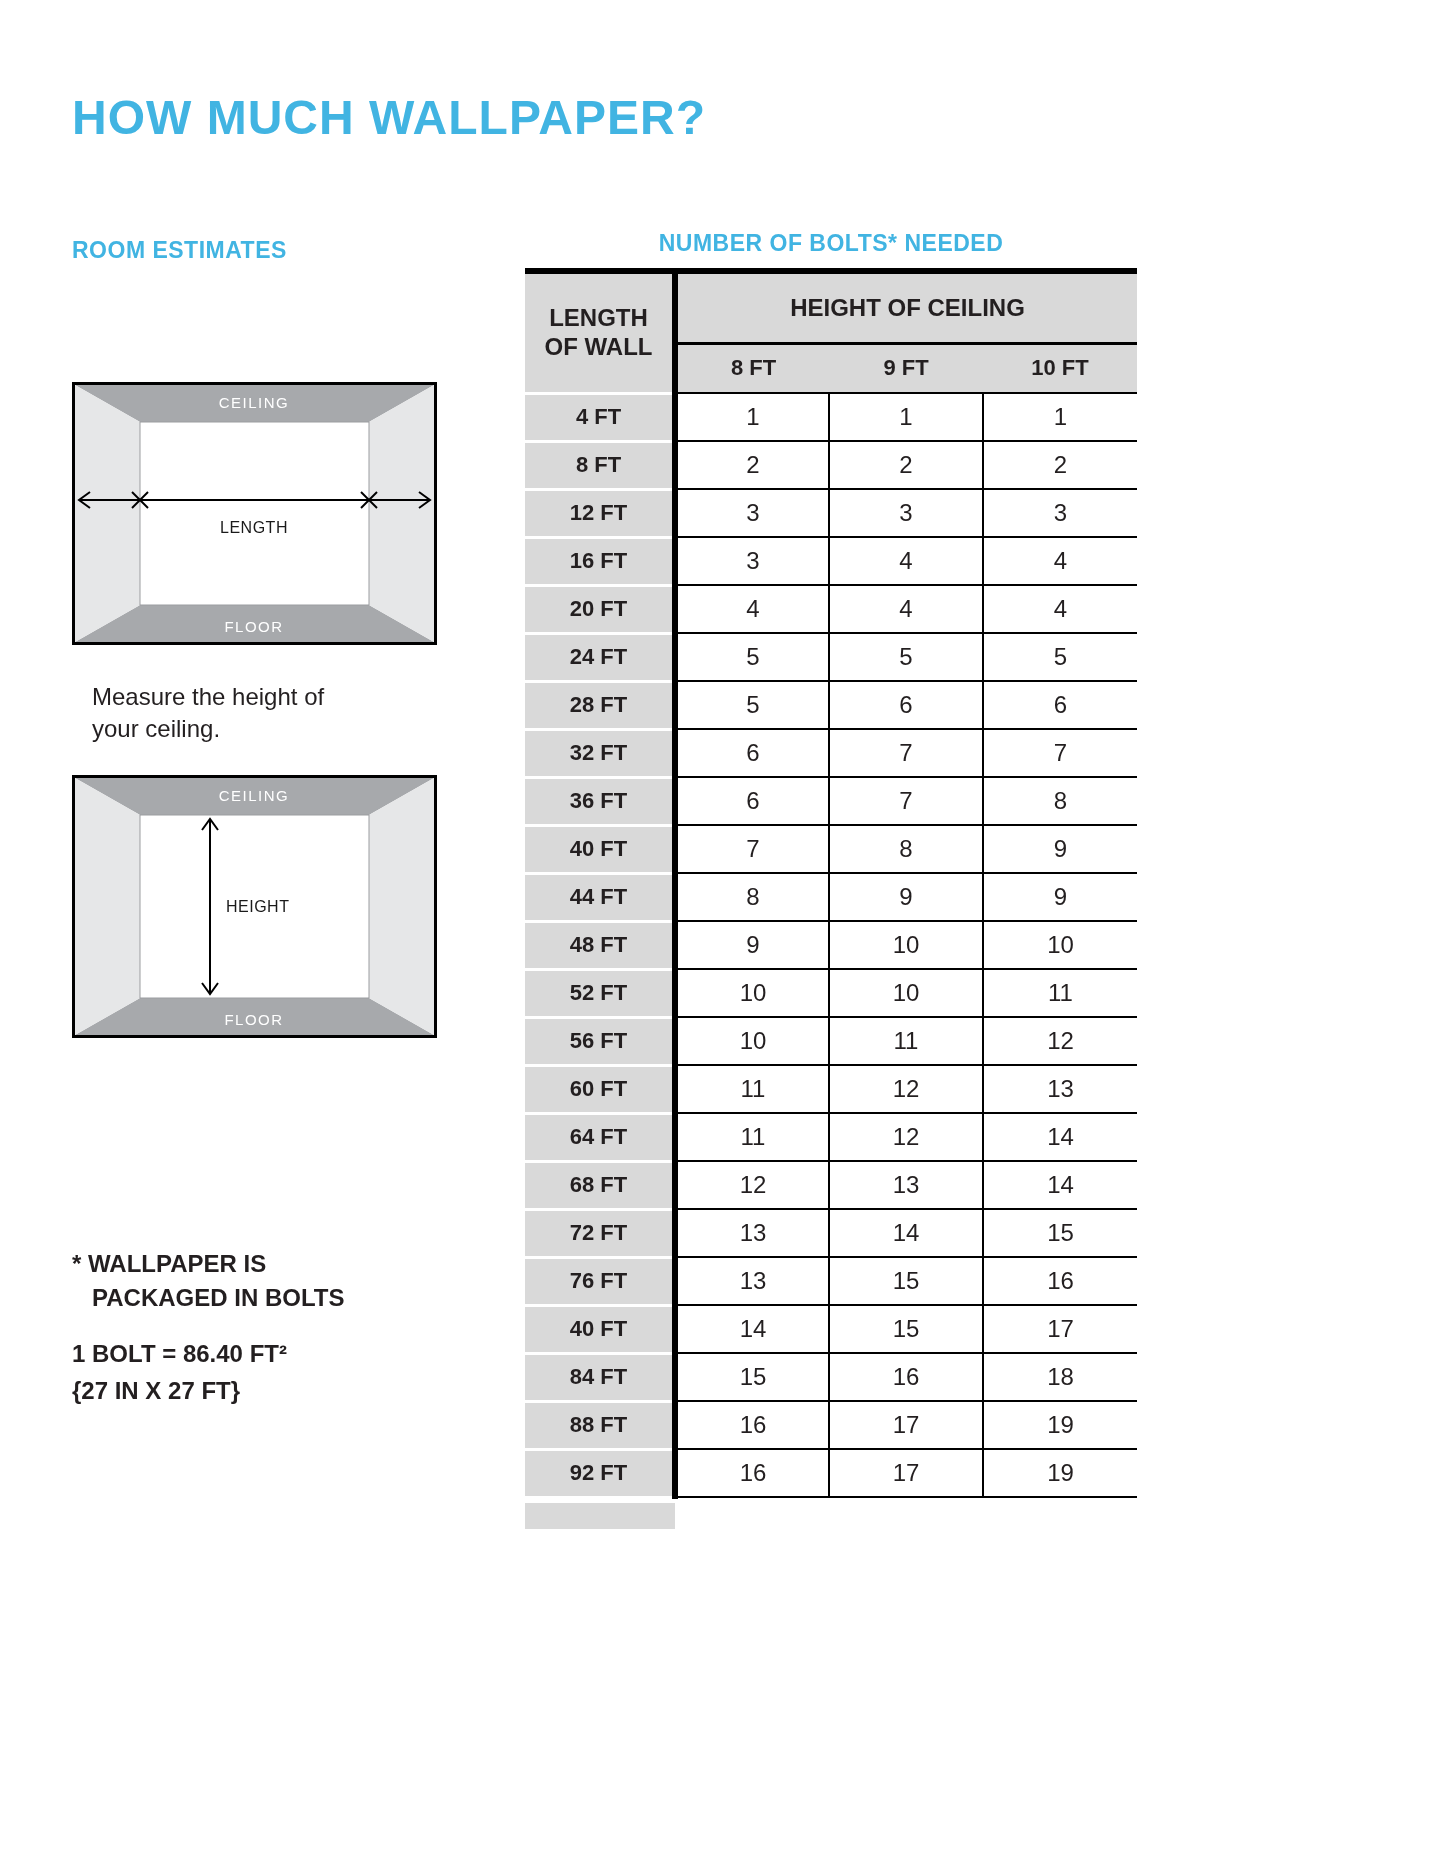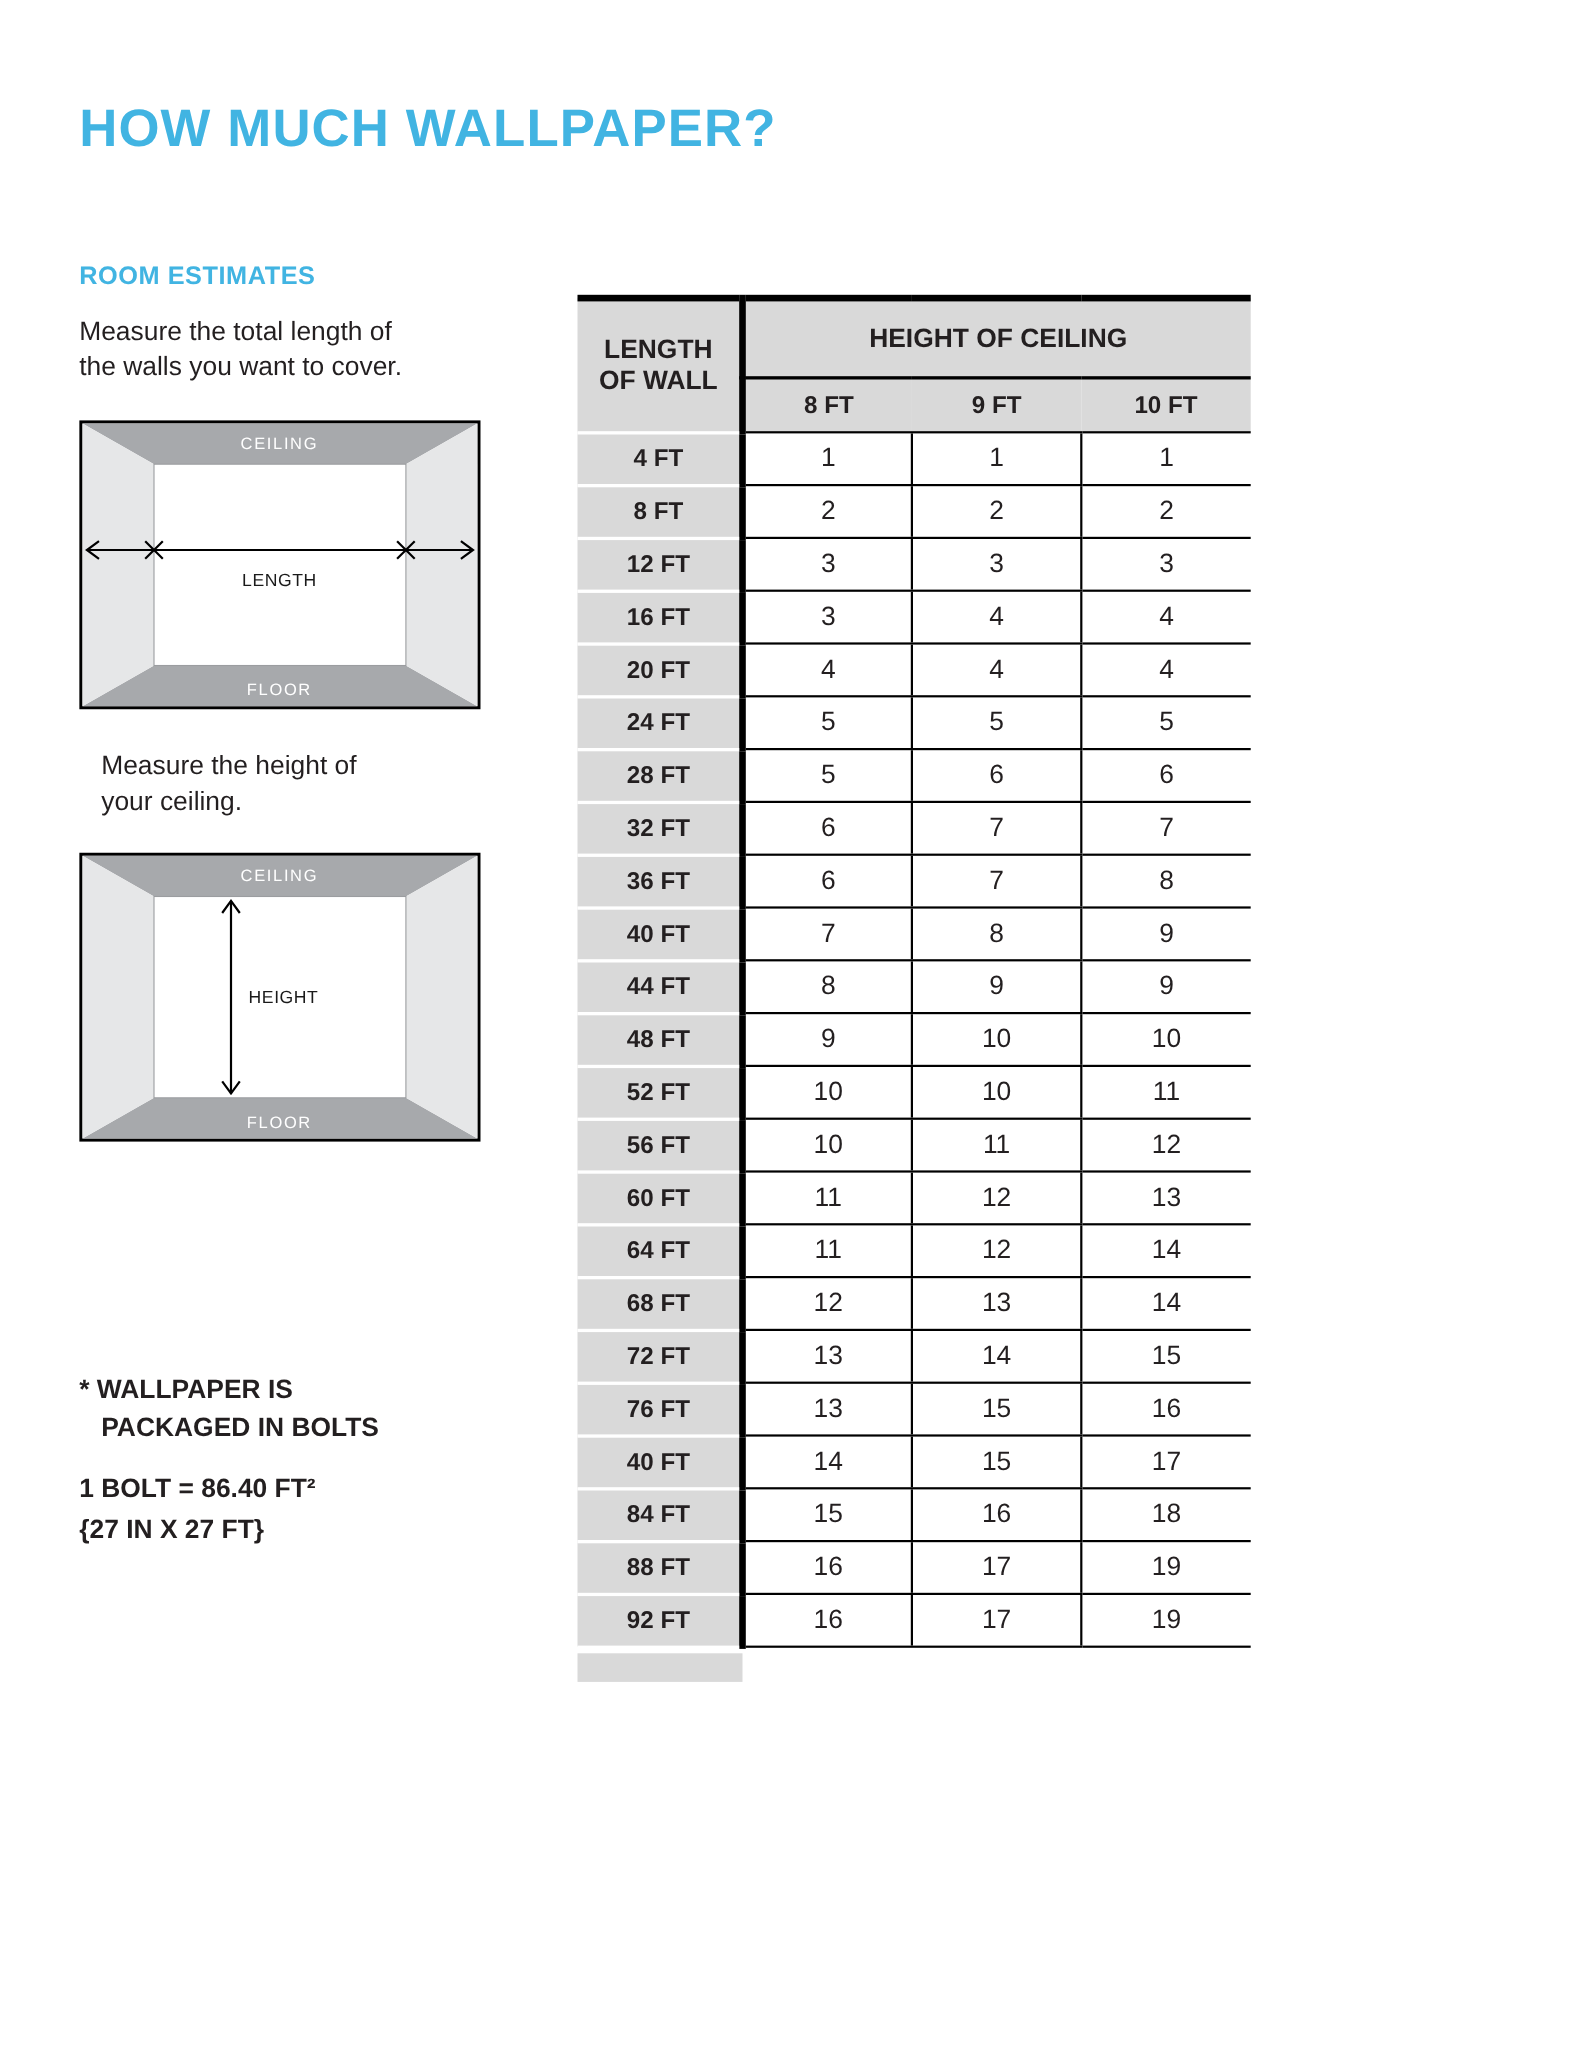--- a/index.html
+++ b/index.html
@@ -44,23 +44,22 @@
   .gray-stub{position:absolute;left:525px;top:1503px;width:150px;height:26px;background:var(--table-gray);}
 </style>
 </head>
 <body>
 
 <div class="page">
 
   <h1 class="page-title">HOW MUCH WALLPAPER?</h1>
 
   <div class="section-title room-estimates-title">ROOM ESTIMATES</div>
-
-  <div class="para step1">Measure the total length of
-the walls you want to cover.</div>
+  <div class="section-title table-title">NUMBER OF BOLTS* NEEDED</div>
+
 
   <div class="diagram diagram-length">
     <svg viewBox="0 0 365 263" width="365" height="263">
       <rect x="1.5" y="1.5" width="362" height="260" fill="#ffffff" stroke="#000000" stroke-width="3"></rect>
       <polygon points="3,3 362,3 297,40 68,40" fill="#a7a9ac"></polygon>
       <polygon points="3,260 362,260 297,223 68,223" fill="#a7a9ac"></polygon>
       <polygon points="3,3 68,40 68,223 3,260" fill="#e6e7e8"></polygon>
       <polygon points="362,3 297,40 297,223 362,260" fill="#e6e7e8"></polygon>
       <rect x="68" y="40" width="229" height="183" fill="#ffffff" stroke="#9b9da0" stroke-width="1"></rect>
       <text x="182" y="26" text-anchor="middle" class="band-label">CEILING</text>

